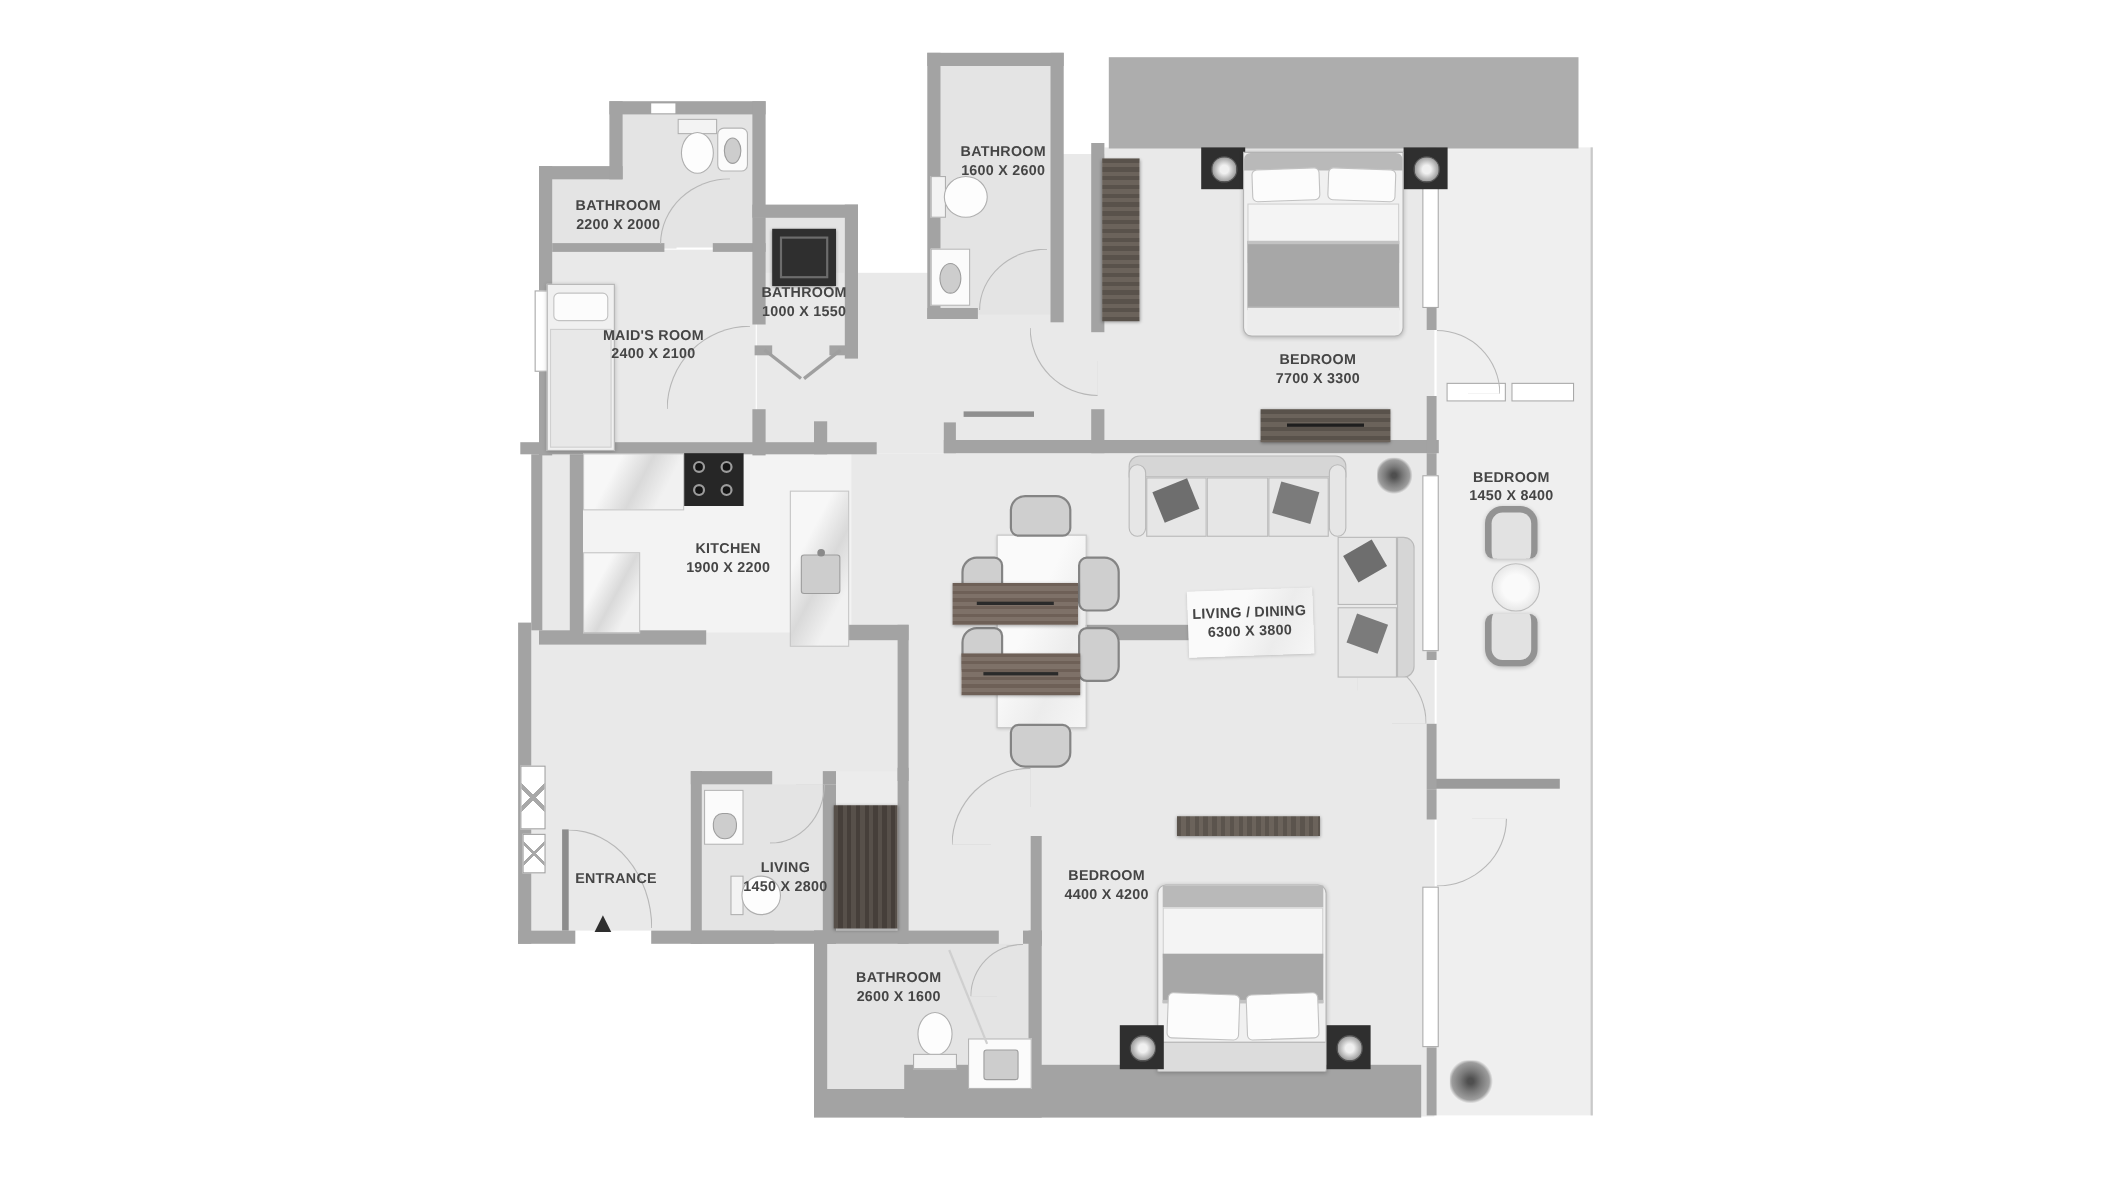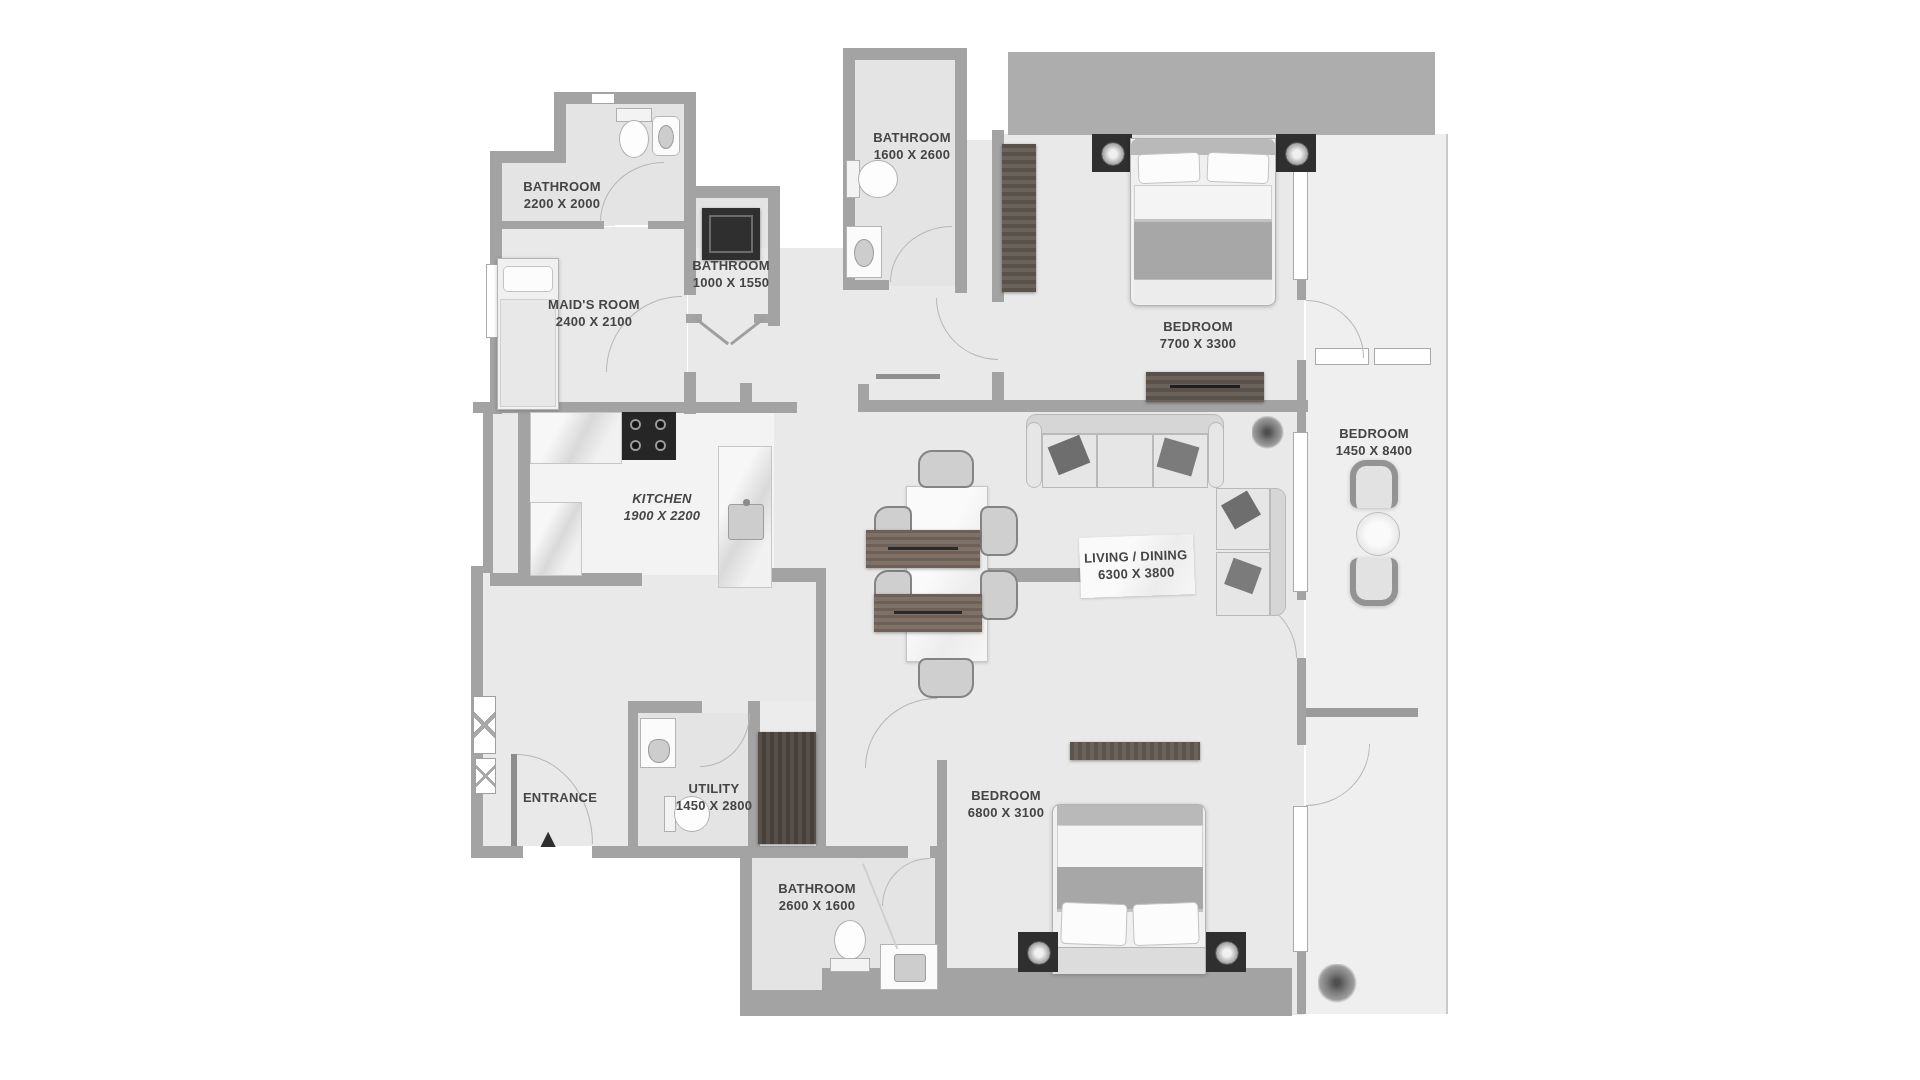--- a/index.html
+++ b/index.html
@@ -303,32 +303,32 @@
   </div>
   <div class="lbl" style="left:912px;top:146px;">
     <span>BATHROOM</span><br><span>1600 X 2600</span>
   </div>
   <div class="lbl" style="left:1198px;top:335px;">
     <span>BEDROOM</span><br><span>7700 X 3300</span>
   </div>
   <div class="lbl" style="left:1374px;top:442px;">
     <span>BEDROOM</span><br><span>1450 X 8400</span>
   </div>
-  <div class="lbl" style="left:662px;top:507px;font-style:italic;">
+  <div class="lbl" style="left:662px;top:507px;">
     <span>KITCHEN</span><br><span>1900 X 2200</span>
   </div>
   <div class="lbl" style="left:1136px;top:565px;transform:translate(-50%,-50%) rotate(-2deg);">
     <span>LIVING / DINING</span><br><span>6300 X 3800</span>
   </div>
   <div class="lbl" style="left:560px;top:798px;">
     <span>ENTRANCE</span>
   </div>
   <div class="lbl" style="left:714px;top:797px;">
-    <span>UTILITY</span><br><span>1450 X 2800</span>
+    <span>LIVING</span><br><span>1450 X 2800</span>
   </div>
   <div class="lbl" style="left:1006px;top:804px;">
-    <span>BEDROOM</span><br><span>6800 X 3100</span>
+    <span>BEDROOM</span><br><span>4400 X 4200</span>
   </div>
   <div class="lbl" style="left:817px;top:897px;">
     <span>BATHROOM</span><br><span>2600 X 1600</span>
   </div>
 
 </div>
 
 </body></html>

